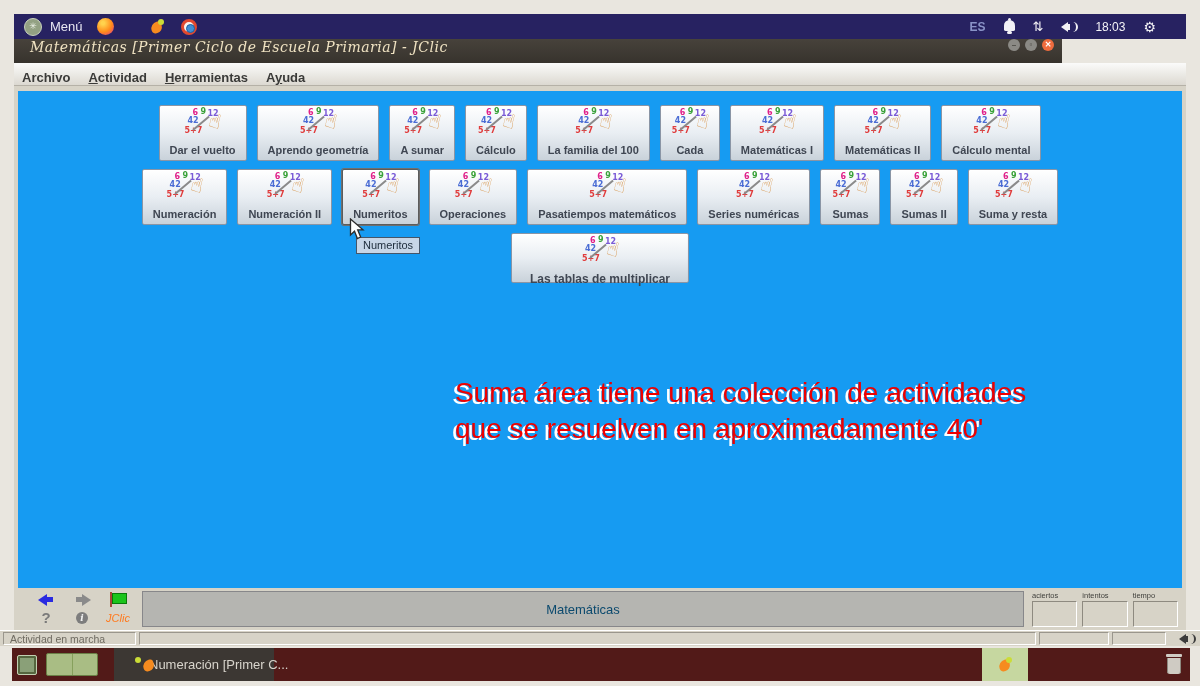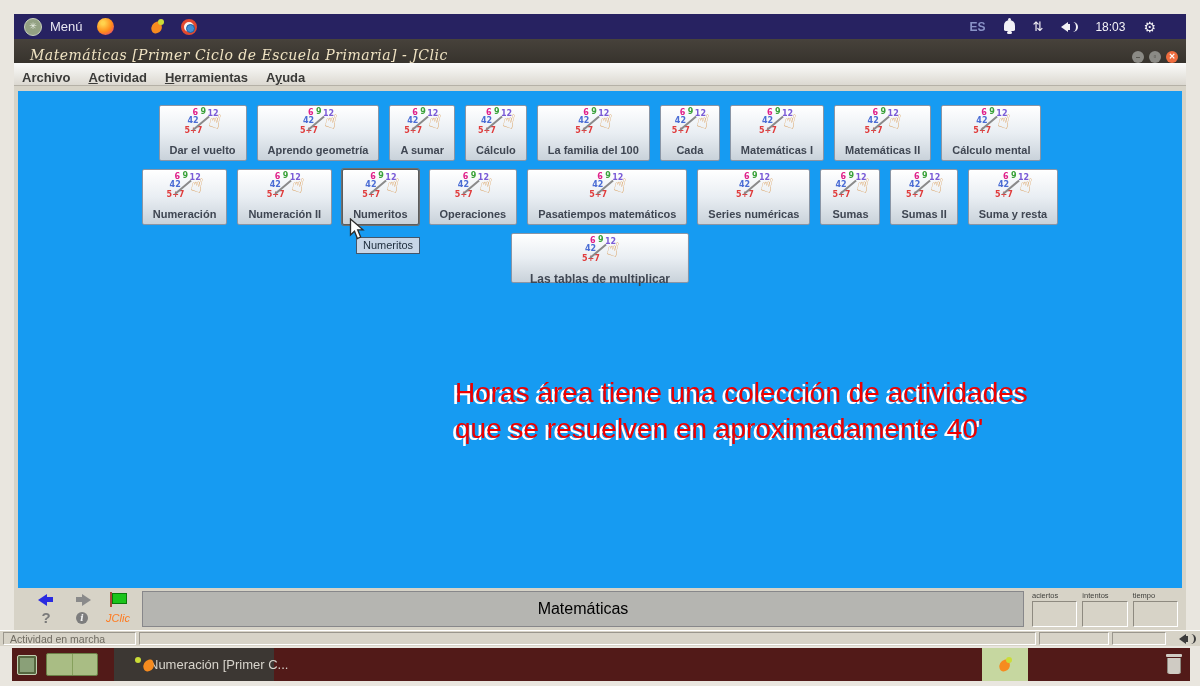--- a/index.html
+++ b/index.html
@@ -24,21 +24,21 @@
   .bell::after{content:"";position:absolute;left:3px;bottom:-3px;width:5px;height:3px;background:#f2f1f5;border-radius:2px;}
   .updown{font-size:13px;color:#f2f1f5;font-family:"DejaVu Sans",sans-serif;}
   .spk{position:relative;width:16px;height:12px;}
   .spk .cone{position:absolute;left:0;top:1px;width:0;height:0;border-top:5px solid transparent;border-bottom:5px solid transparent;border-right:7px solid #f2f1f5;}
   .spk .box{position:absolute;left:6px;top:3px;width:3px;height:6px;background:#f2f1f5;}
   .spk .wave{position:absolute;left:10px;top:1px;width:5px;height:10px;border-right:2px solid #f2f1f5;border-radius:0 7px 7px 0;}
   .clock{font-size:12px;color:#f4f3f7;}
   .gearg{font-size:14px;color:#f2f1f5;font-family:"DejaVu Sans",sans-serif;}
 
   
-  .titlebar{left:14px;top:39px;width:1172px;height:24px;background:linear-gradient(#47423b,#37332d);display:flex;align-items:flex-end;gap:41px;}
+  .titlebar{left:14px;top:39px;width:1048px;height:24px;background:linear-gradient(#47423b,#37332d);display:flex;align-items:flex-start;gap:41px;}
   .win-title{padding-left:16px;color:#efe2c2;font-family:"DejaVu Serif",serif;font-style:italic;font-size:14px;letter-spacing:.5px;}
   .win-btns{margin-left:auto;display:flex;gap:5px;padding-right:8px;}
   .wbtn{width:12px;height:12px;border-radius:50%;background:#8b8a85;color:#45443f;font-size:8px;line-height:12px;text-align:center;font-weight:bold;}
   .wbtn.close{background:#ef6c3e;color:#fff;}
 
   
   .menubar{left:14px;top:63px;width:1172px;height:23px;background:linear-gradient(#fbfbfa,#dcd9d1);border-bottom:1px solid #b5b1a7;display:flex;align-items:flex-end;gap:18px;padding-left:8px;box-sizing:border-box;}
   .menu-item{font-size:13px;font-weight:bold;color:#3a3a38;}
   .mn{text-decoration:underline;}
 
@@ -80,21 +80,21 @@
   .arrow.back .tail{left:8px;background:#2a2ae0;}
   .arrow.fwd .tri{right:0;border-left:9px solid #8a8a8a;}
   .arrow.fwd .tail{right:8px;background:#8a8a8a;}
   .flag{position:relative;width:20px;height:15px;}
   .flag .pole{position:absolute;left:2px;top:0;width:2px;height:15px;background:#a8463a;}
   .flag .cloth{position:absolute;left:4px;top:1px;width:13px;height:9px;background:#1bc41b;border:1px solid #0a7a0a;}
   .qmark{font-size:15px;font-weight:bold;color:#7a7a7a;line-height:1;}
   .info-ic{width:12px;height:12px;border-radius:50%;background:#7d7d7d;color:#f2f2f2;font-size:9px;line-height:12px;text-align:center;font-family:"DejaVu Serif",serif;font-style:italic;font-weight:bold;}
   .jclic-logo{font-size:11px;font-weight:normal;font-style:italic;color:#ff7a1e;}
   .msgbox{flex:1;background:#b5b5b1;border:1px solid #87878a;display:flex;align-items:center;justify-content:center;}
-  .msgbox span{color:#000000;font-size:16px;}
+  .msgbox span{color:#0c4a6e;font-size:13px;}
   .counters{flex:none;width:146px;display:flex;gap:5px;padding-top:1px;}
   .counter{flex:1;display:flex;flex-direction:column;}
   .counter .clabel{font-size:7.5px;color:#3f3f3b;text-align:left;line-height:8px;}
   .counter .cbox{flex:1;margin-top:1px;background:#d7d3c7;border:1px solid;border-color:#8e8a80 #ffffff #ffffff #8e8a80;}
 
   
   .statusbar{left:0;top:630px;width:1200px;height:16px;background:#d7d3c7;border-top:1px solid #fff;box-sizing:border-box;display:flex;gap:3px;padding:1px 3px;}
   .sbox{border:1px solid;border-color:#9a968c #ffffff #ffffff #9a968c;font-size:10.5px;color:#6e6a60;padding:0 6px;display:flex;align-items:center;box-sizing:border-box;}
   .sbox.grow{flex:1;}
   .sbox.b1{width:133px;flex:none;}
@@ -470,15 +470,15 @@
     </span>
 </div>
 
 <div class="abs tooltip">Numeritos</div>
 <div class="abs cursor">
   <svg width="16" height="23" viewBox="0 0 16 23">
       <path d="M1.5 1 L1.5 17 L5.5 13.2 L8.4 20.5 L11.6 19 L8.7 11.8 L14 11.8 Z" fill="#ffffff" stroke="#2c2c2c" stroke-width="1.3"></path>
     </svg>
 </div>
 <div class="abs overlay-text">
-  <div>Horas área tiene una colección de actividades</div>
+  <div>Suma área tiene una colección de actividades</div>
   <div>que se resuelven en aproximadamente 40'</div>
 </div>
 
 </body></html>

